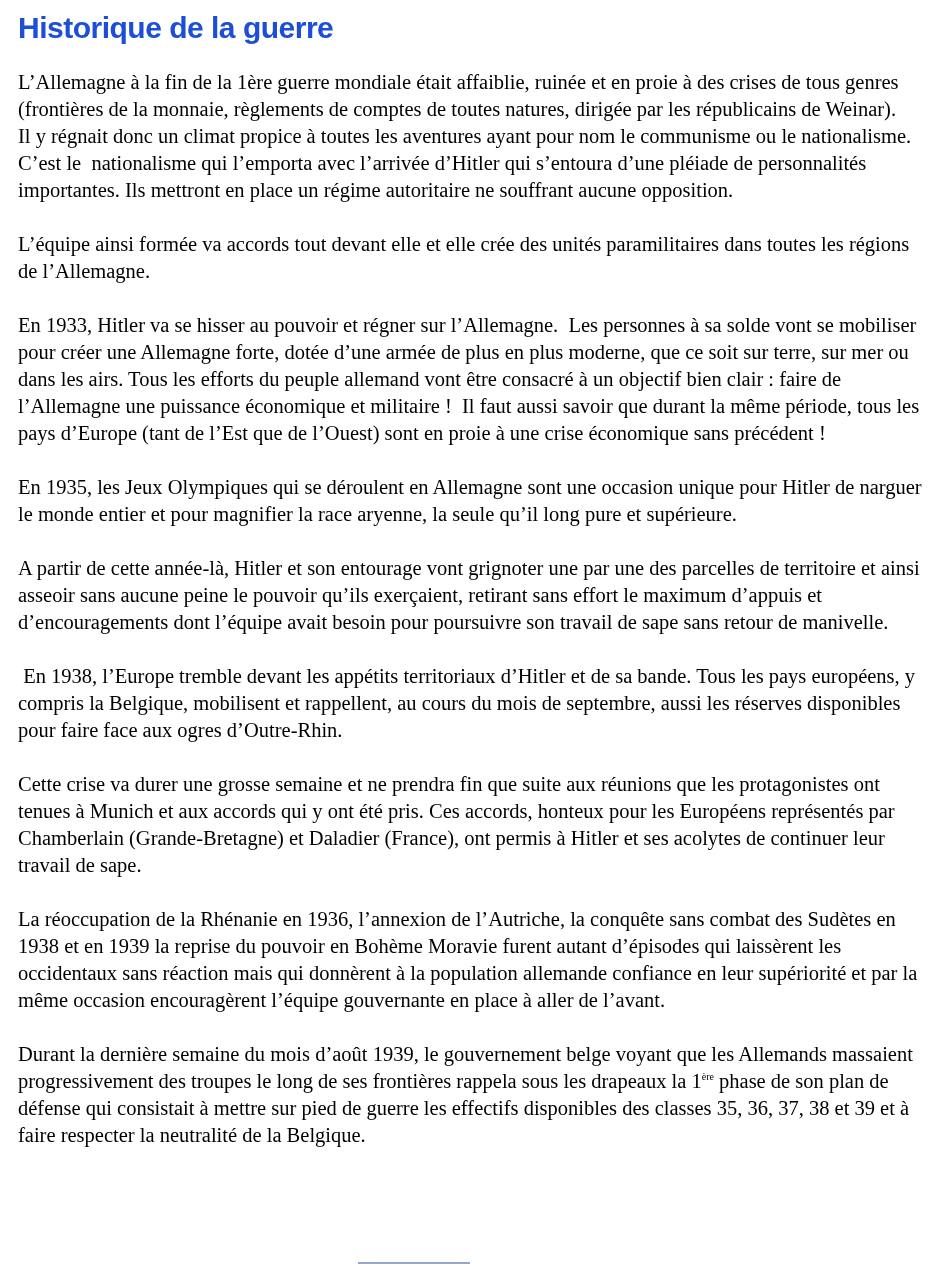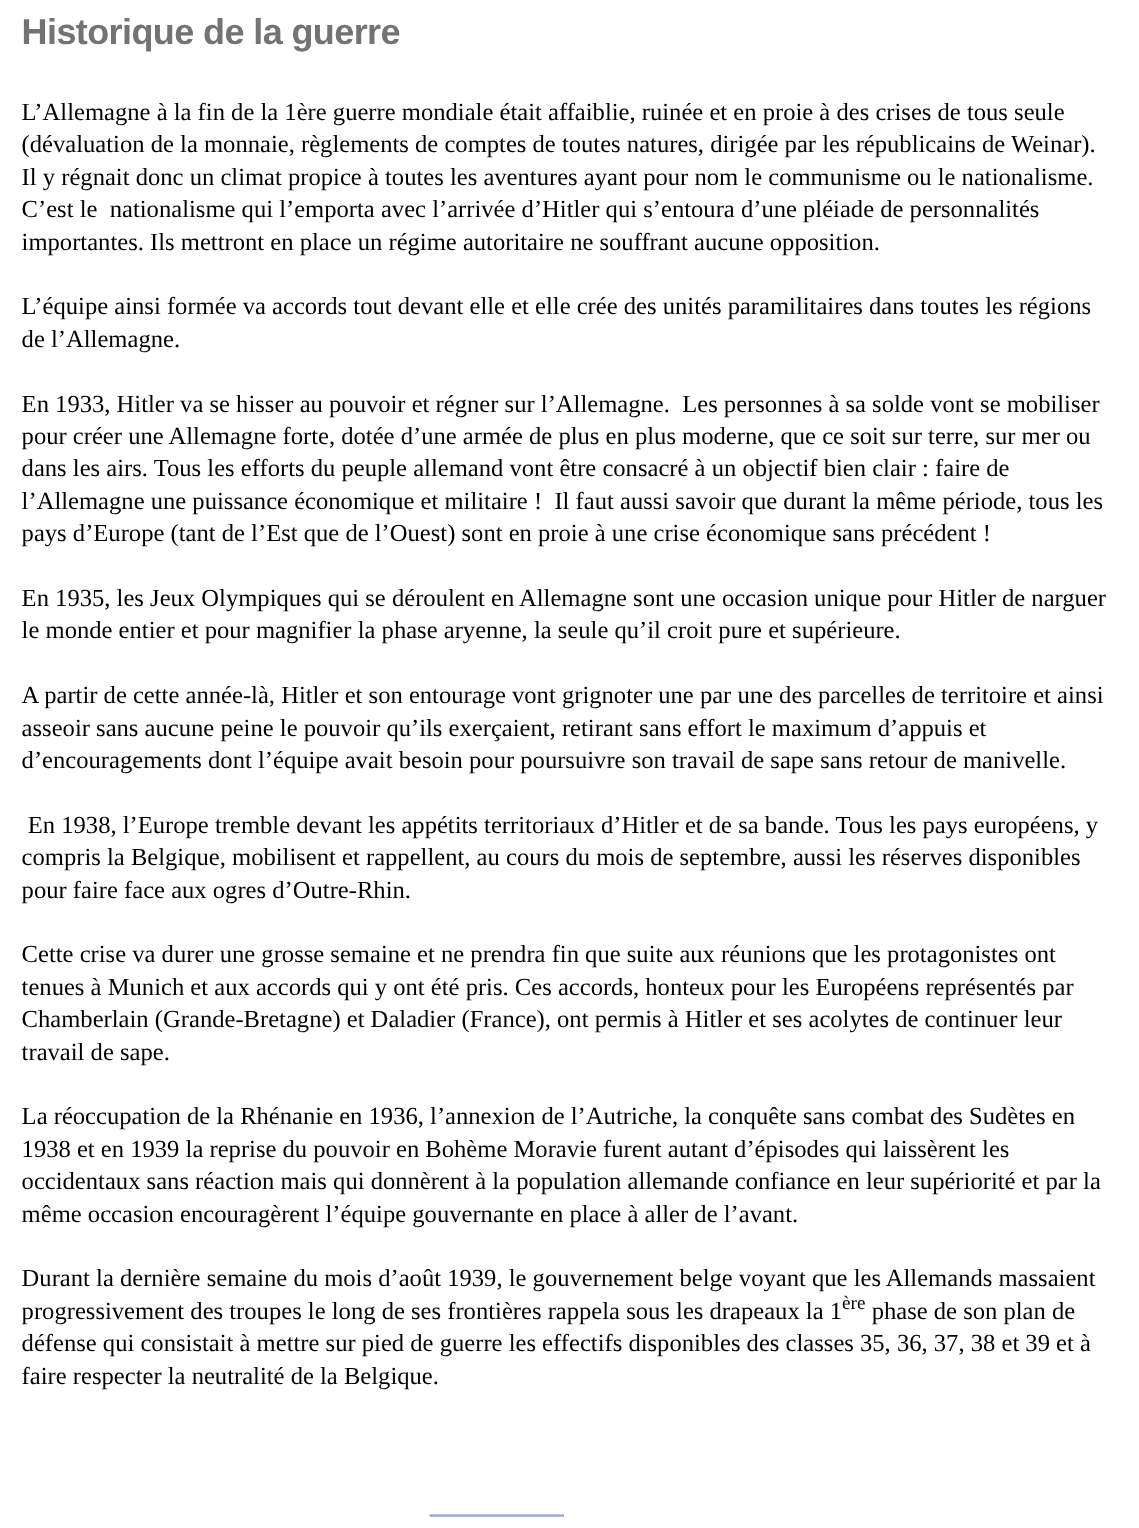--- a/index.html
+++ b/index.html
@@ -13,68 +13,68 @@
     overflow: hidden;
     position: relative;
     font-family: "Liberation Serif", "DejaVu Serif", serif;
     color: #000000;
   }
   .page {
     padding: 10px 16px 0 18px;
     width: 915px;
   }
   h1.doc-title {
-    margin: 0 0 36px 0;
+    margin: 0 0 24px 0;
     font-family: "Liberation Sans", "DejaVu Sans", sans-serif;
     font-weight: bold;
     font-size: 30px;
     line-height: 35px;
     letter-spacing: -0.5px;
-    color: #737373;
+    color: #1d4ed8;
   }
   p.para {
     margin: 0 0 27px 0;
     font-size: 20.5px;
     line-height: 27px;
     white-space: pre-wrap;
   }
   p.para.tight {
     margin-bottom: 0;
   }
   p.para sup {
-    font-size: 16px;
+    font-size: 10px;
     line-height: 0;
     vertical-align: super;
   }
   .partial-underline {
     position: absolute;
     left: 358px;
     top: 1262px;
     width: 112px;
     height: 2px;
     background: #8495cd;
     opacity: 0.85;
   }
 </style>
 </head>
 <body>
 
 <div class="page">
 
   <h1 class="doc-title">Historique de la guerre</h1>
 
-  <p class="para tight">L’Allemagne à la fin de la 1ère guerre mondiale était affaiblie, ruinée et en proie à des crises de tous seule (dévaluation de la monnaie, règlements de comptes de toutes natures, dirigée par les républicains de Weinar).</p>
+  <p class="para tight">L’Allemagne à la fin de la 1ère guerre mondiale était affaiblie, ruinée et en proie à des crises de tous genres (frontières de la monnaie, règlements de comptes de toutes natures, dirigée par les républicains de Weinar).</p>
 
   <p class="para">Il y régnait donc un climat propice à toutes les aventures ayant pour nom le communisme ou le nationalisme. C’est le  nationalisme qui l’emporta avec l’arrivée d’Hitler qui s’entoura d’une pléiade de personnalités importantes. Ils mettront en place un régime autoritaire ne souffrant aucune opposition.</p>
 
   <p class="para">L’équipe ainsi formée va accords tout devant elle et elle crée des unités paramilitaires dans toutes les régions de l’Allemagne.</p>
 
   <p class="para">En 1933, Hitler va se hisser au pouvoir et régner sur l’Allemagne.  Les personnes à sa solde vont se mobiliser pour créer une Allemagne forte, dotée d’une armée de plus en plus moderne, que ce soit sur terre, sur mer ou dans les airs. Tous les efforts du peuple allemand vont être consacré à un objectif bien clair : faire de l’Allemagne une puissance économique et militaire !  Il faut aussi savoir que durant la même période, tous les pays d’Europe (tant de l’Est que de l’Ouest) sont en proie à une crise économique sans précédent !</p>
 
-  <p class="para">En 1935, les Jeux Olympiques qui se déroulent en Allemagne sont une occasion unique pour Hitler de narguer le monde entier et pour magnifier la phase aryenne, la seule qu’il croit pure et supérieure.</p>
+  <p class="para">En 1935, les Jeux Olympiques qui se déroulent en Allemagne sont une occasion unique pour Hitler de narguer le monde entier et pour magnifier la race aryenne, la seule qu’il long pure et supérieure.</p>
 
   <p class="para">A partir de cette année-là, Hitler et son entourage vont grignoter une par une des parcelles de territoire et ainsi asseoir sans aucune peine le pouvoir qu’ils exerçaient, retirant sans effort le maximum d’appuis et d’encouragements dont l’équipe avait besoin pour poursuivre son travail de sape sans retour de manivelle.</p>
 
   <p class="para"> En 1938, l’Europe tremble devant les appétits territoriaux d’Hitler et de sa bande. Tous les pays européens, y compris la Belgique, mobilisent et rappellent, au cours du mois de septembre, aussi les réserves disponibles pour faire face aux ogres d’Outre-Rhin.</p>
 
   <p class="para">Cette crise va durer une grosse semaine et ne prendra fin que suite aux réunions que les protagonistes ont tenues à Munich et aux accords qui y ont été pris. Ces accords, honteux pour les Européens représentés par Chamberlain (Grande-Bretagne) et Daladier (France), ont permis à Hitler et ses acolytes de continuer leur travail de sape.</p>
 
   <p class="para">La réoccupation de la Rhénanie en 1936, l’annexion de l’Autriche, la conquête sans combat des Sudètes en 1938 et en 1939 la reprise du pouvoir en Bohème Moravie furent autant d’épisodes qui laissèrent les occidentaux sans réaction mais qui donnèrent à la population allemande confiance en leur supériorité et par la même occasion encouragèrent l’équipe gouvernante en place à aller de l’avant.</p>
 
   <p class="para"><span>Durant la dernière semaine du mois d’août 1939, le gouvernement belge voyant que les Allemands massaient progressivement des troupes le long de ses frontières rappela sous les drapeaux la 1</span><sup>ère</sup><span> phase de son plan de défense qui consistait à mettre sur pied de guerre les effectifs disponibles des classes 35, 36, 37, 38 et 39 et à faire respecter la neutralité de la Belgique.</span></p>

